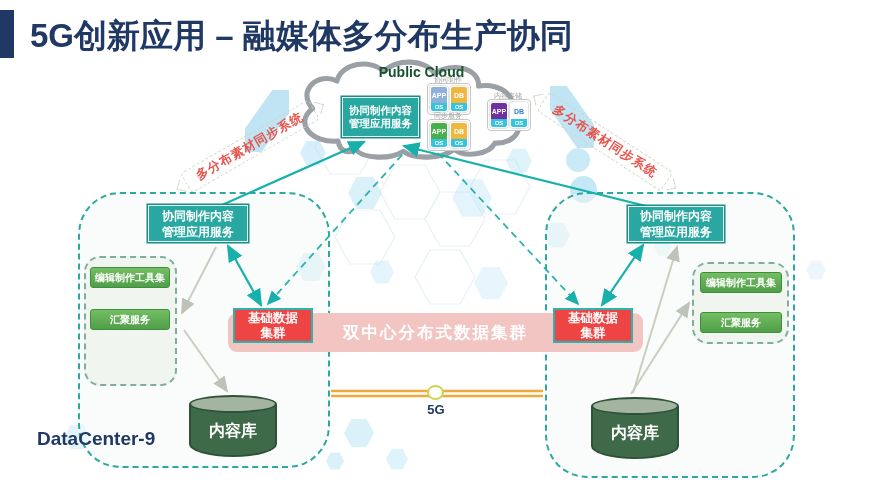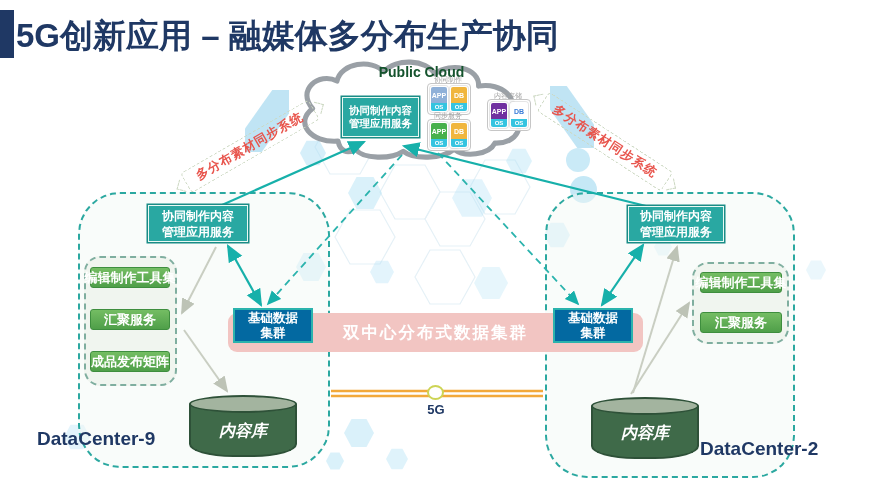--- a/index.html
+++ b/index.html
@@ -7,21 +7,21 @@
   body { font-family:"Liberation Sans","DejaVu Sans",sans-serif; }
   .slide { position:relative; width:871px; height:489px; background:#ffffff; overflow:hidden; }
 
   
   .hex { position:absolute; background:#aee0f5; clip-path:polygon(25% 3%,75% 3%,100% 50%,75% 97%,25% 97%,0 50%); z-index:0; }
   .dot { position:absolute; background:#9fd8f0; border-radius:50%; z-index:0; }
   .hexnet { position:absolute; left:0; top:0; z-index:0; }
 
   
   .accent-bar { position:absolute; left:0; top:10px; width:14px; height:48px; background:#1F3864; z-index:6; }
-  .title { position:absolute; left:16px; top:14px; font-size:33px; font-weight:bold; color:#1F3864; z-index:6; white-space:nowrap; }
+  .title { position:absolute; left:30px; top:14px; font-size:33px; font-weight:bold; color:#1F3864; z-index:6; white-space:nowrap; }
 
   
   .dc-box { position:absolute; border:2.5px dashed #2BA8A0; border-radius:42px; background:rgba(242,248,243,.45); z-index:1; }
   #dc1-box { left:78px; top:192px; width:252px; height:276px; }
   #dc2-box { left:545px; top:192px; width:250px; height:286px; }
 
   
   .banner { position:absolute; display:flex; align-items:center; justify-content:center; color:#fff; font-weight:bold; z-index:2; letter-spacing:2px; }
   #banner-business { left:147px; top:203px; width:583px; height:37px; background:#F6D44C; border-radius:8px; font-size:17px; }
   #banner-data { left:228px; top:313px; width:415px; height:39px; background:#F2C5C2; border-radius:9px; font-size:16.5px; }
@@ -48,33 +48,33 @@
   #sync-right { left:531px; top:130px; transform:rotate(33deg); }
   .chev { position:absolute; background:rgba(140,205,235,.55); z-index:2; }
   #chev-left  { left:245px; top:90px; width:44px; height:62px; clip-path:polygon(100% 0,100% 38%,38% 100%,0 100%,0 62%,62% 0); }
   #chev-right { left:550px; top:86px; width:44px; height:62px; clip-path:polygon(0 0,0 38%,62% 100%,100% 100%,100% 62%,38% 0); }
 
   
   .svc-box { position:absolute; background:#29A8A2; border:1.5px solid #eafaf4; box-shadow:0 0 0 1.5px #1a8c86; display:flex; flex-direction:column; align-items:center; justify-content:center; z-index:4; }
   .svc-box span { color:#fff; font-weight:bold; font-size:12px; line-height:16px; white-space:nowrap; }
   #dc1-service { left:148px; top:205px; width:100px; height:37px; }
   #dc2-service { left:628px; top:206px; width:96px; height:36px; }
-  .db-box { position:absolute; background:#0369a1; border:2px solid #2BB3AD; display:flex; flex-direction:column; align-items:center; justify-content:center; z-index:4; }
+  .db-box { position:absolute; background:#ef4444; border:2px solid #2BB3AD; display:flex; flex-direction:column; align-items:center; justify-content:center; z-index:4; }
   .db-box span { color:#fff; font-weight:bold; font-size:12.5px; line-height:15px; white-space:nowrap; }
   #dc1-db { left:233px; top:308px; width:80px; height:35px; }
   #dc2-db { left:553px; top:308px; width:80px; height:35px; }
 
   
   .tools-box { position:absolute; border:2px dashed #7fae9f; border-radius:16px; background:rgba(238,243,236,.8); z-index:3; }
   #dc1-tools { left:84px; top:256px; width:93px; height:130px; }
   #dc2-tools { left:692px; top:262px; width:97px; height:82px; }
-  .tool { position:absolute; width:80px; height:21px; background:linear-gradient(#74bd63,#4f9f49); border:1.5px solid #3E8E3E; border-radius:3px; color:#fff; font-weight:bold; font-size:13px; display:flex; align-items:center; justify-content:center; z-index:4; white-space:nowrap; }
-
-  
-  .cyl { position:absolute; width:108px; height:62px; z-index:4;font-style:italic; }
+  .tool { position:absolute; width:80px; height:21px; background:linear-gradient(#74bd63,#4f9f49); border:1.5px solid #3E8E3E; border-radius:3px; color:#fff; font-weight:bold; font-size:10px; display:flex; align-items:center; justify-content:center; z-index:4; white-space:nowrap; }
+
+  
+  .cyl { position:absolute; width:88px; height:62px; z-index:4; }
   .cyl .body { position:absolute; left:0; right:0; top:9px; bottom:0; background:#3F6A49; border:2px solid #2E5138; border-top:none; border-radius:0 0 44px 44px / 0 0 13px 13px; }
   .cyl .top { position:absolute; left:0; right:0; top:0; height:18px; background:#A3B49F; border:2px solid #2E5138; border-radius:50%; }
   .cyl .label { position:absolute; left:0; right:0; top:26px; text-align:center; color:#fff; font-weight:bold; font-size:16px; z-index:2; }
   #dc1-cyl { left:189px; top:395px; } #dc2-cyl { left:591px; top:397px; }
 
   
   .dc-name { position:absolute; font-size:19px; font-weight:bold; color:#1F3864; z-index:5; white-space:nowrap; }
   #dc1-name { left:37px; top:428px; } #dc2-name { left:700px; top:438px; }
 
   
@@ -207,21 +207,20 @@
     <line x1="631" y1="394" x2="689" y2="303" stroke="#c9cec2" stroke-width="2" marker-end="url(#mGray)"></line>
   </svg>
 
   <div class="svc-box" id="dc1-service">
     <span>协同制作内容</span>
     <span>管理应用服务</span>
   </div>
   <div class="tools-box" id="dc1-tools"></div>
   <div class="tool" style="left:90px;top:267px;">编辑制作工具集</div>
   <div class="tool" style="left:90px;top:309px;">汇聚服务</div>
-  <div class="tool" style="left:90px;top:351px;">成品发布矩阵</div>
   <div class="db-box" id="dc1-db">
     <span>基础数据</span>
     <span>集群</span>
   </div>
   <div class="cyl" id="dc1-cyl">
     <div class="body"></div>
       <div class="top"></div>
     <div class="label">内容库</div>
   </div>
   <div class="dc-name" id="dc1-name">DataCenter-9</div>
@@ -235,19 +234,18 @@
   <div class="tool" style="left:700px;top:312px;width:82px;">汇聚服务</div>
   <div class="db-box" id="dc2-db">
     <span>基础数据</span>
     <span>集群</span>
   </div>
   <div class="cyl" id="dc2-cyl">
     <div class="body"></div>
       <div class="top"></div>
     <div class="label">内容库</div>
   </div>
-  <div class="dc-name" id="dc2-name">DataCenter-2</div>
 
   <div class="link-icon"></div>
   <div class="g5-label">5G</div>
 
 
 </div>
 
 </body></html>

